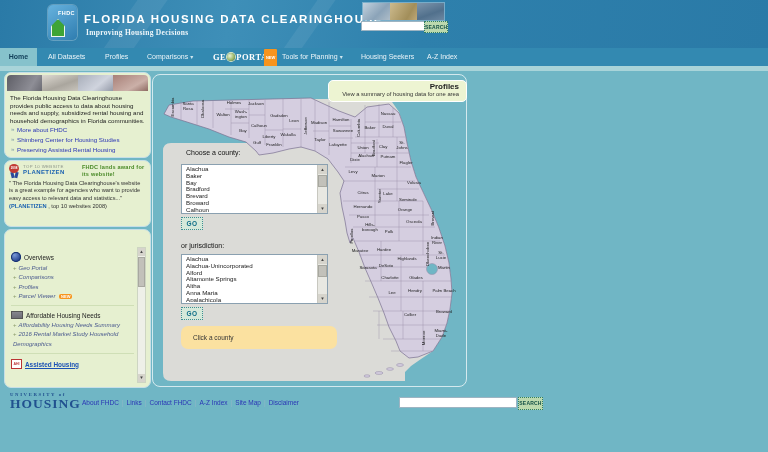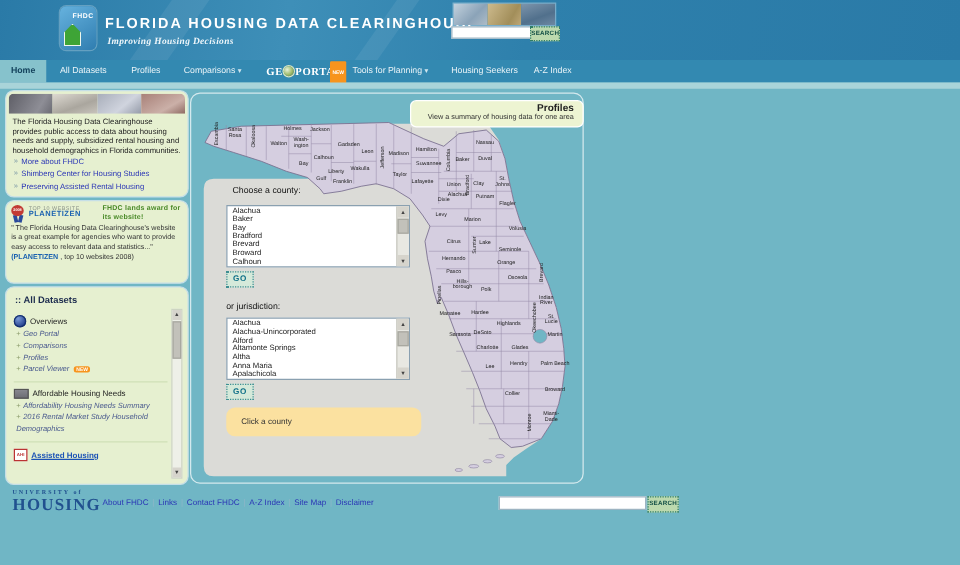--- a/index.html
+++ b/index.html
@@ -11,21 +11,21 @@
   
   #header{left:0;top:0;width:768px;height:48px;
     background:linear-gradient(100deg,#2a7aa7 0%,#3e8fb8 30%,#2e80ac 55%,#2a7aa7 100%);overflow:hidden;}
   .streak{position:absolute;background:rgba(255,255,255,.07);transform:skewX(-35deg);}
   #fhdc-logo{left:48px;top:5px;width:29px;height:35px;border-radius:5px;
     background:linear-gradient(145deg,#66b2de,#2f7db0);box-shadow:0 0 0 1px rgba(255,255,255,.25);}
   #fhdc-logo .house{position:absolute;left:3px;top:14px;width:14px;height:18px;background:#3ea436;
     clip-path:polygon(50% 0,100% 40%,100% 100%,0 100%,0 40%);box-shadow:inset 0 0 0 1px #eef6ee;}
   #fhdc-logo .fhdc-text{position:absolute;left:10px;top:5px;font-size:5.5px;font-weight:bold;color:#fff;letter-spacing:.4px;}
   #site-title{left:84px;top:13px;color:#fff;font-size:11.5px;font-weight:bold;letter-spacing:1.6px;white-space:nowrap;}
-  #site-tagline{left:86px;top:28px;color:#eef6fa;font-size:7.5px;font-style:italic;font-weight:bold;
+  #site-tagline{left:86px;top:28px;color:#eef6fa;font-size:7.5px;font-weight:bold;
     font-family:"Liberation Serif",serif;letter-spacing:.3px;}
   #header-photos{left:363px;top:3px;width:81px;height:17px;display:flex;box-shadow:0 0 0 1px rgba(255,255,255,.35);}
   #header-photos div{flex:1;}
   .hp1{background:linear-gradient(135deg,#c3d2de,#8ba3b8 60%,#aebdc8);}
   .hp2{background:linear-gradient(120deg,#cdbb8e,#a28e5a 70%,#bfa878);}
   .hp3{background:linear-gradient(160deg,#7d95ac,#51708c 60%,#6d88a2);}
   #header-search-input{left:361px;top:21px;width:60px;height:8px;background:#fff;border:1px solid #9db4c2;
     font-size:6px;padding:0 2px;color:#333;}
   .mini-btn{background:#bcd9ae;border:1px dotted #2f7d66;color:#134f46;font-weight:bold;
     font-size:5px;text-align:center;letter-spacing:.2px;cursor:pointer;}
@@ -194,21 +194,20 @@
     </div>
     <div id="award-headline">FHDC lands award for its website!</div>
   </div>
   <div id="award-quote">" The Florida Housing Data Clearinghouse's website is a great example for agencies who want to provide easy access to relevant data and statistics..."</div>
   <div id="award-credit">
     <span class="brand">(PLANETIZEN</span><span> , top 10 websites 2008)</span>
   </div>
 </div>
 
 <div id="datasets-box" class="abs side-box">
-  <div id="datasets-title">:: All Datasets</div>
   <div id="datasets-scroll">
       <div class="ds-section">
         <div class="icon-globe"></div>
         <div class="ds-heading">Overviews</div>
       </div>
       <div class="ds-link"><span class="plus">+</span>Geo Portal</div>
       <div class="ds-link"><span class="plus">+</span>Comparisons</div>
       <div class="ds-link"><span class="plus">+</span>Profiles</div>
       <div class="ds-link"><span class="plus">+</span>Parcel Viewer <span class="ds-new">NEW</span></div>
       <div class="ds-divider"></div>

